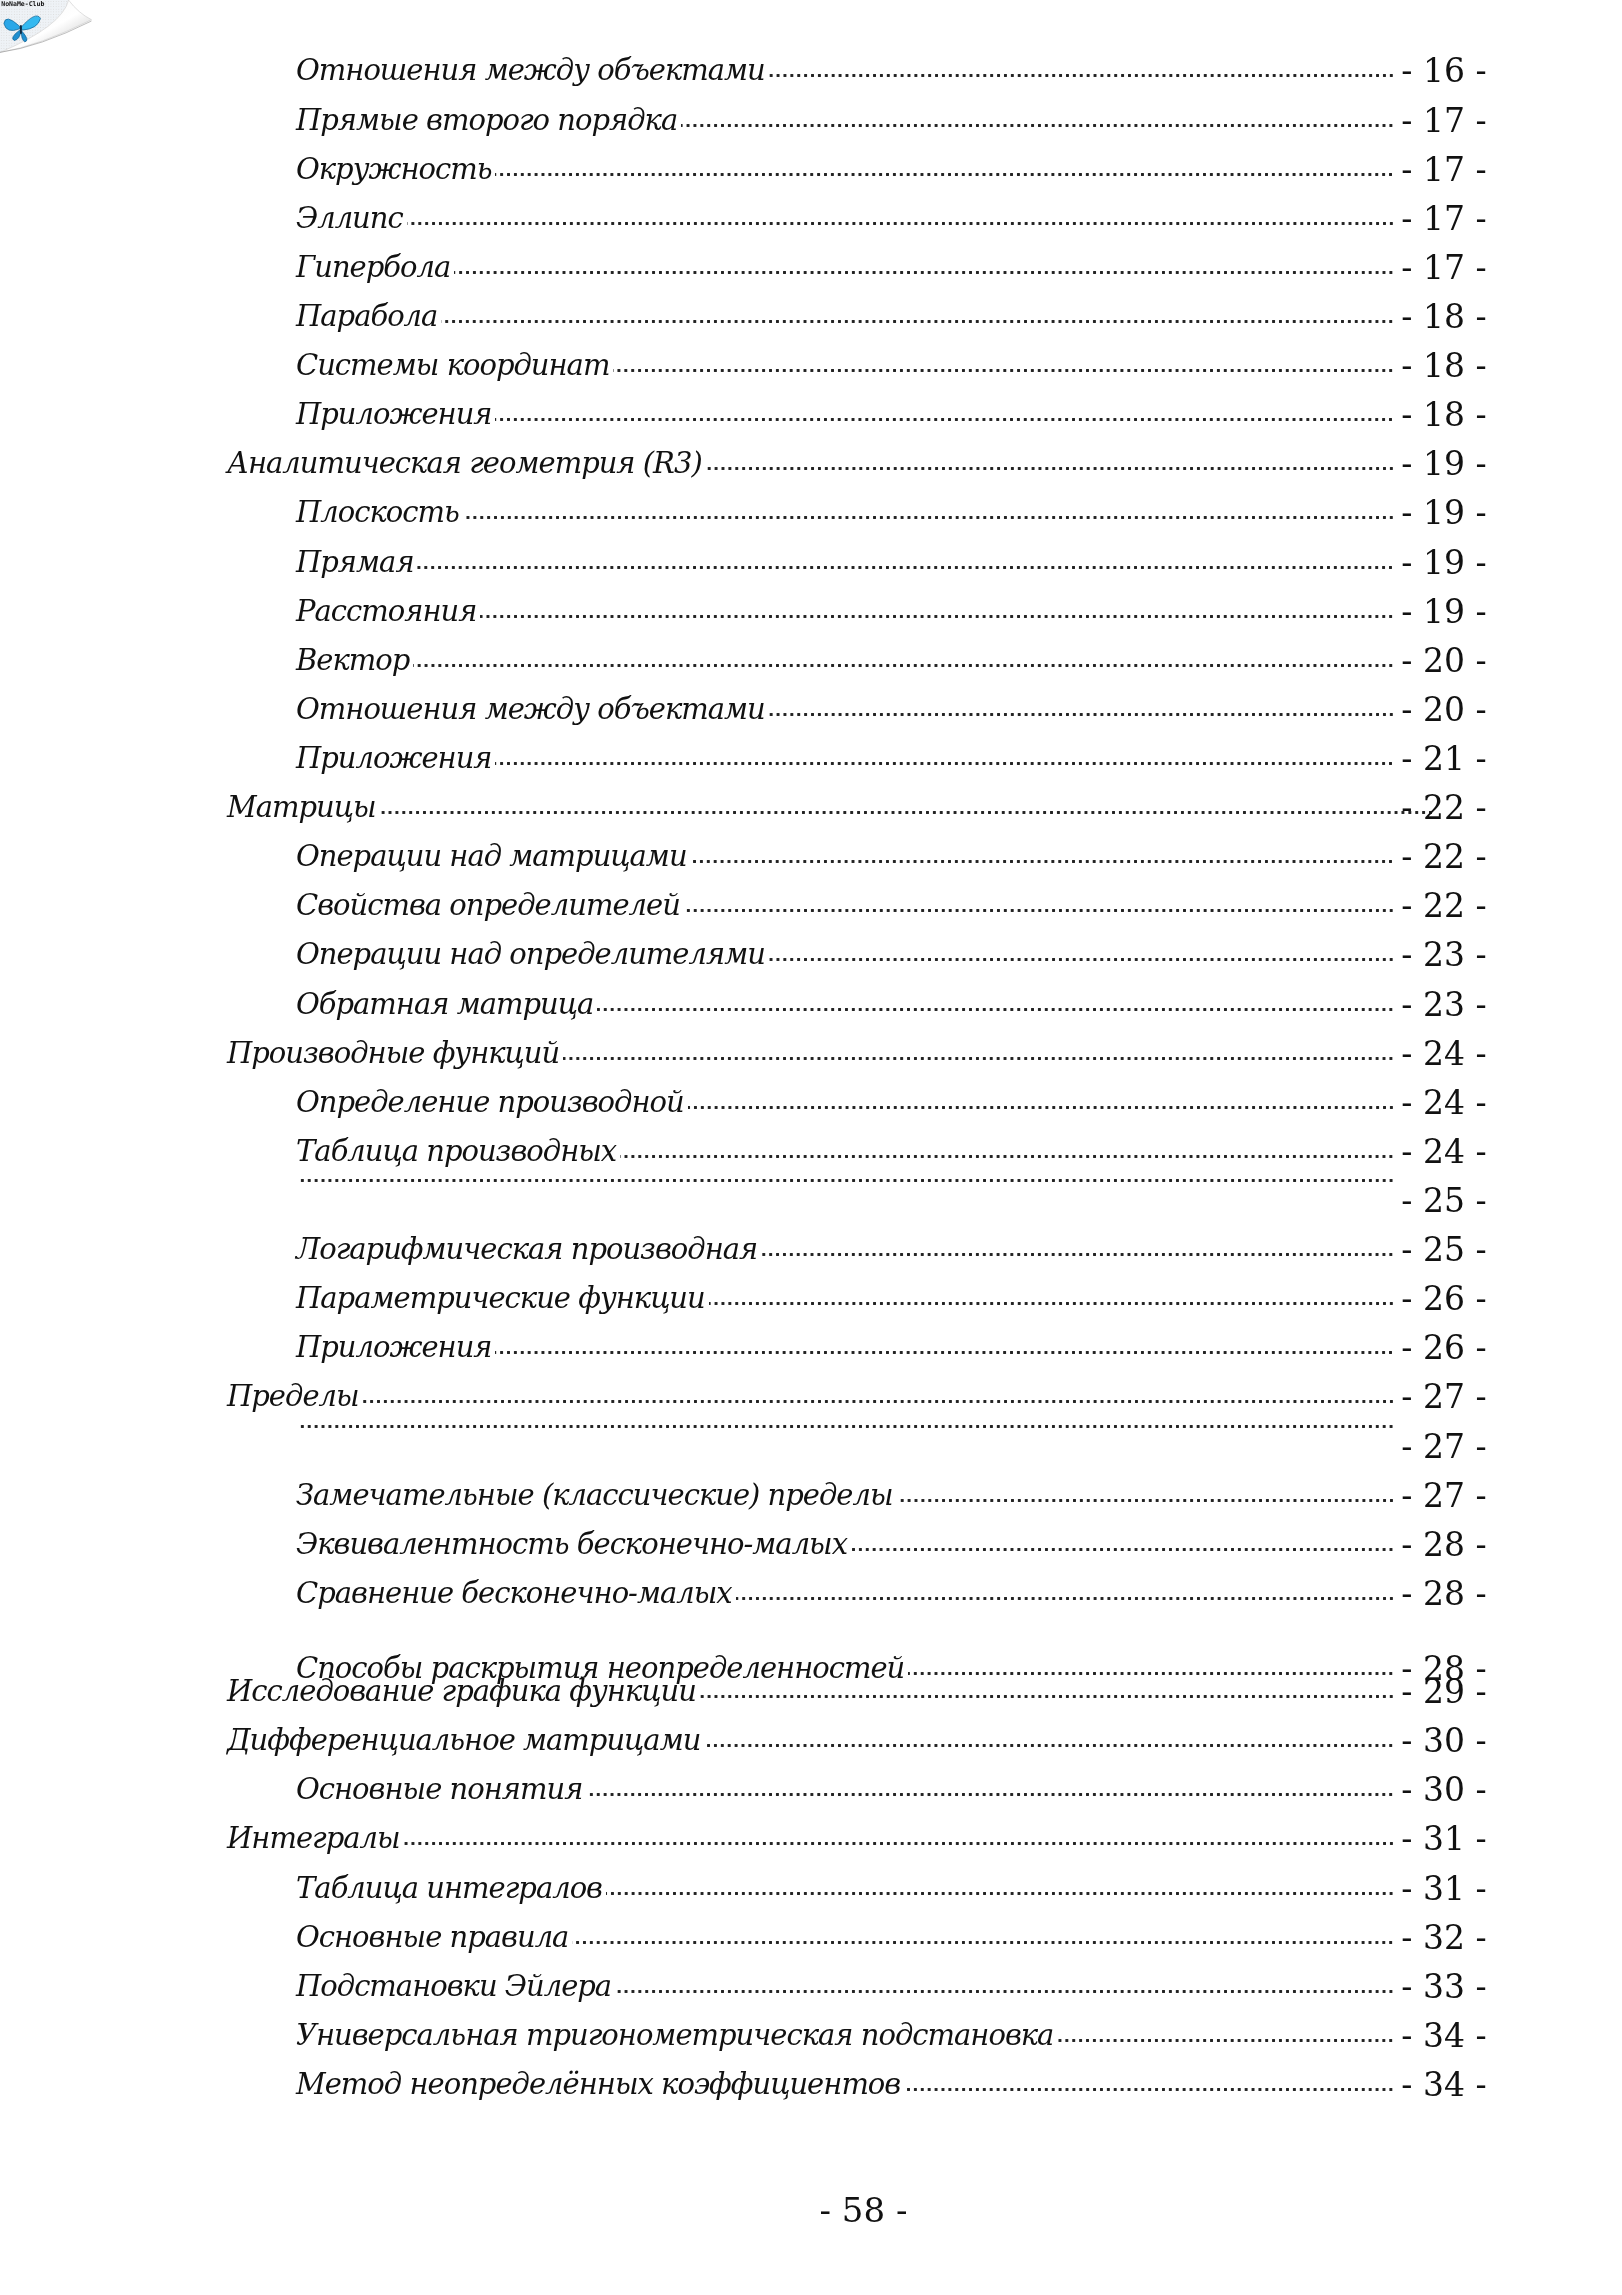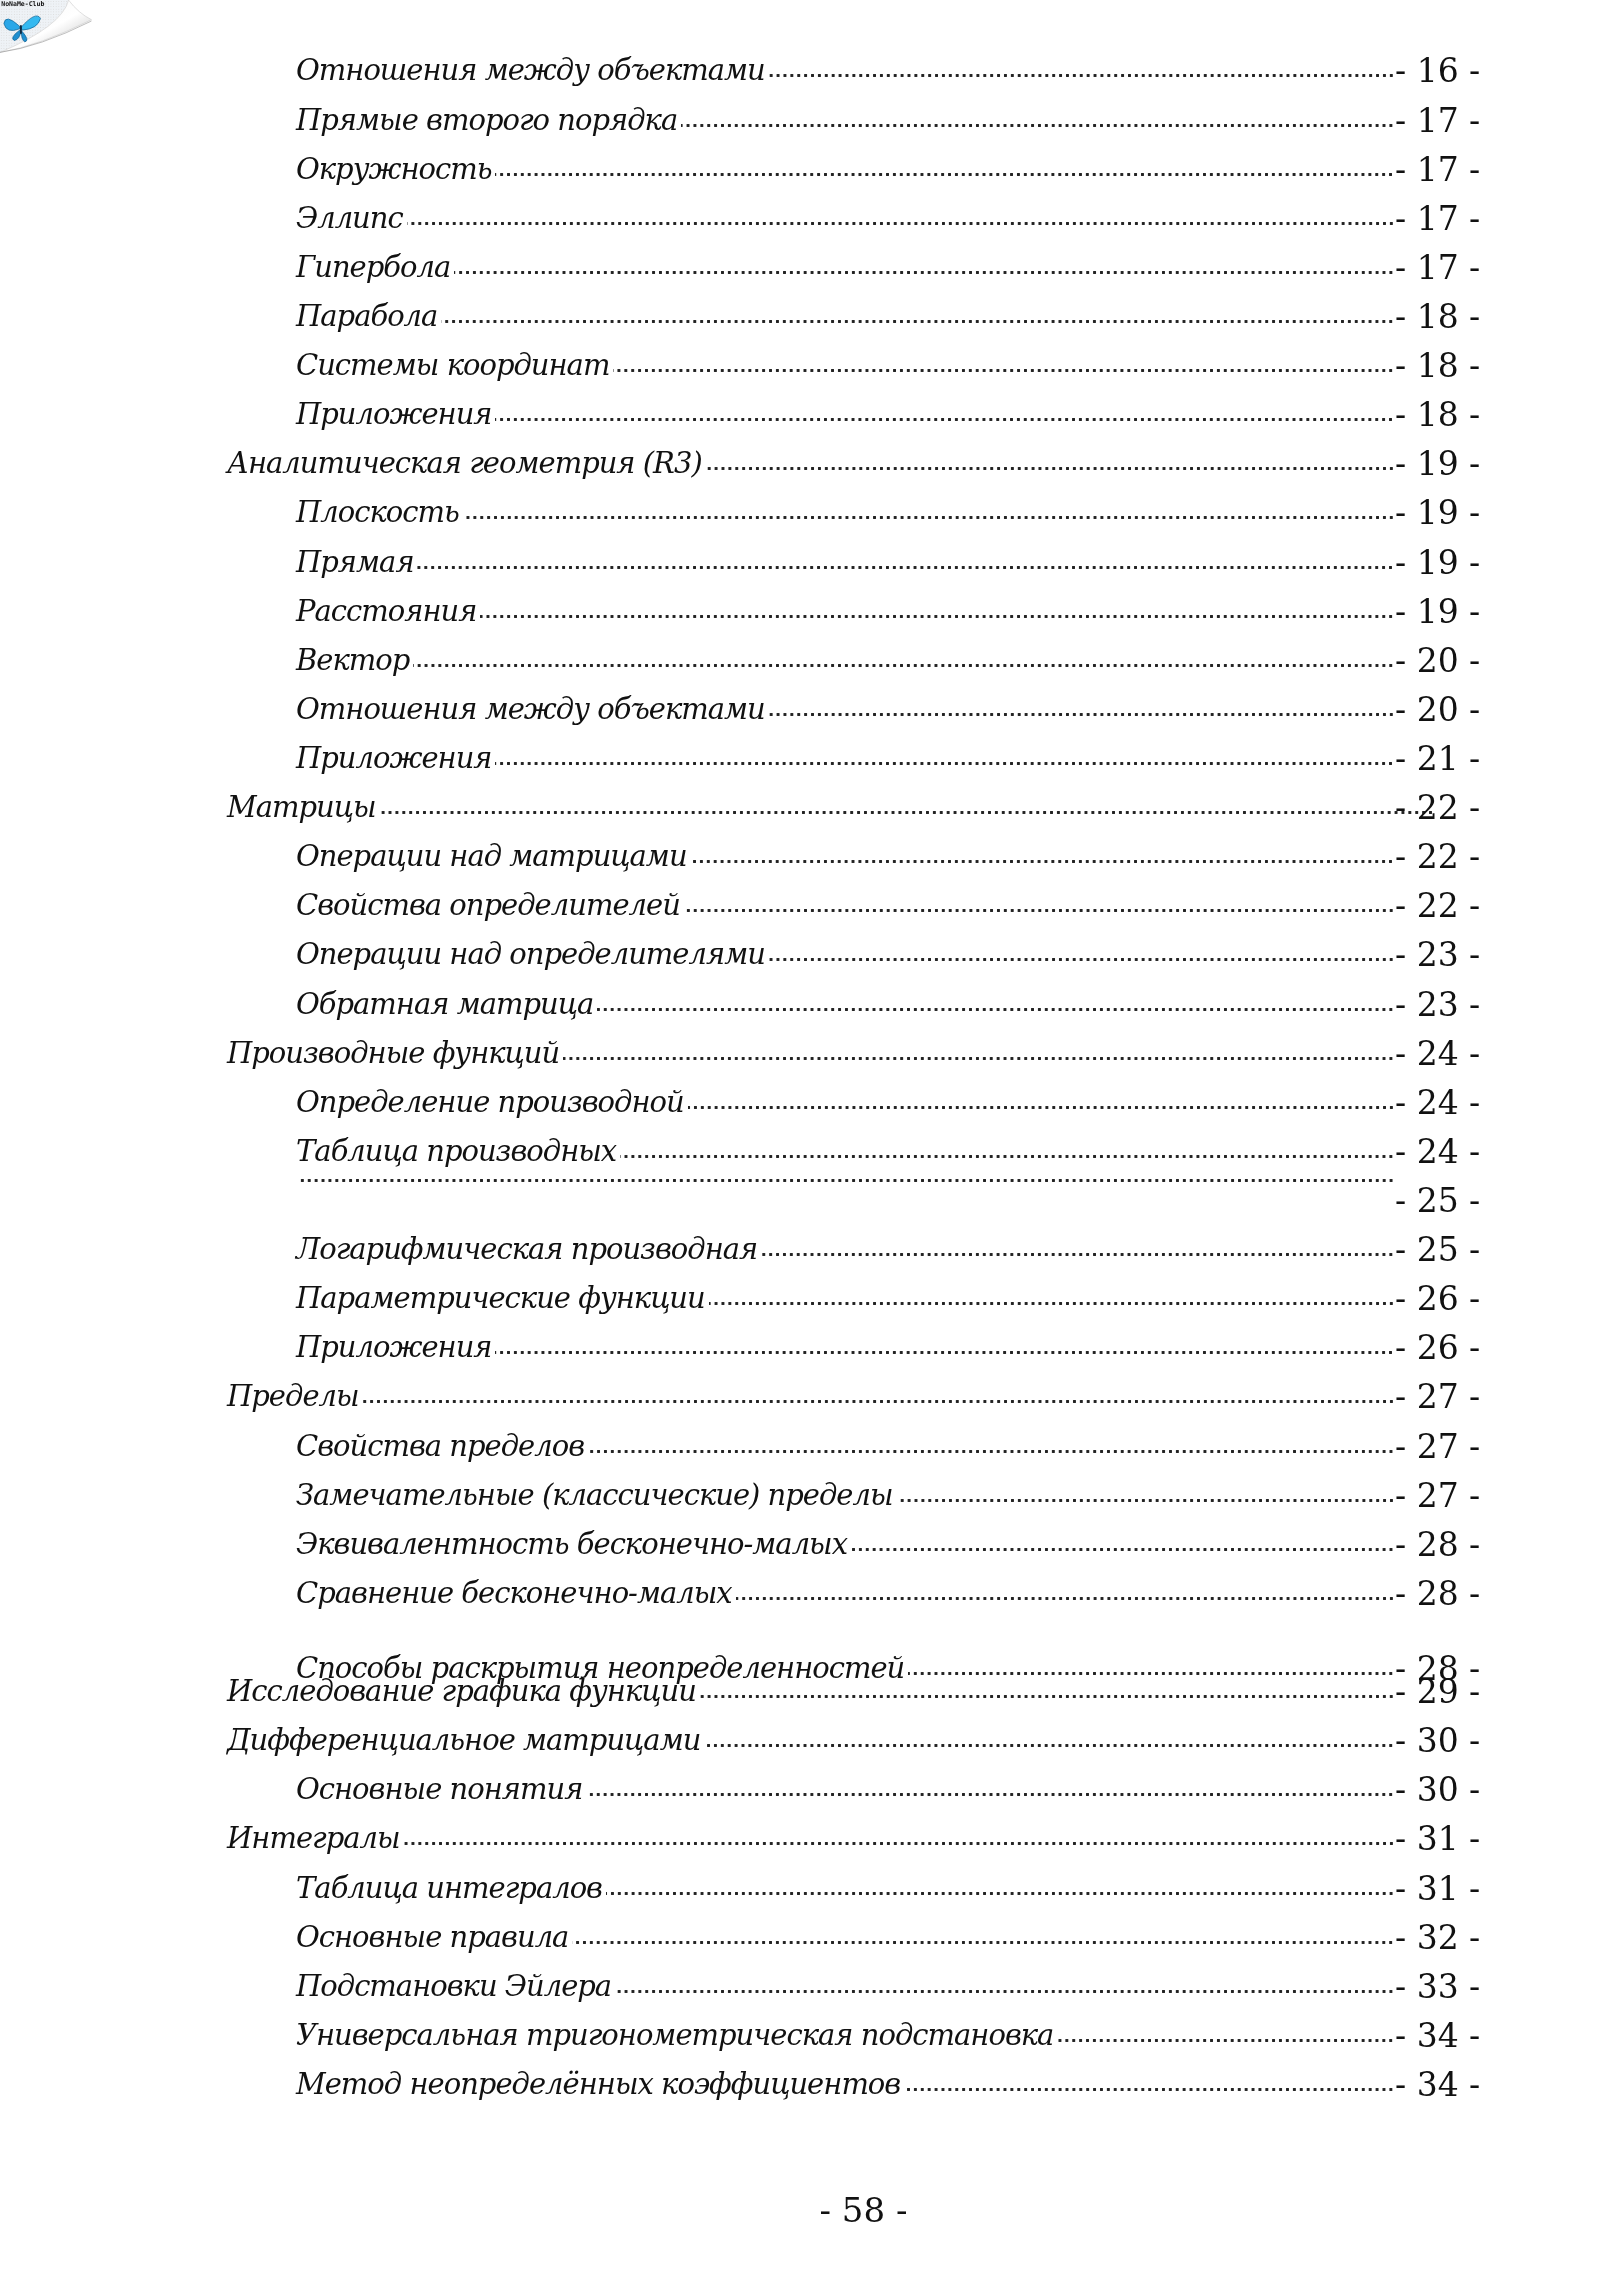--- a/index.html
+++ b/index.html
@@ -13,21 +13,21 @@
   .entry { position:absolute; bottom:0; right:225px; display:flex; align-items:baseline;
            height:49px; }
   .row.l1 .entry { left:227px; }
   .row.l2 .entry { left:296px; }
   .title { font-style:italic; font-size:29px; line-height:49px; white-space:nowrap;
            letter-spacing:-1px; transform-origin:left bottom; }
   .leader { flex:1; margin:0 2.6px 0 3.9px; height:9.2px; align-self:baseline;
             background-image:radial-gradient(circle, #222 1.4px, transparent 1.7px);
             background-size:6.9px 9.2px; background-repeat:repeat-x; background-position:right center; }
   .pagenum { position:absolute; left:1395px; width:98px; font-size:33px; line-height:49px;
-             bottom:0; white-space:nowrap; font-style:normal; letter-spacing:0; text-align:left; }
+             bottom:0; white-space:nowrap; font-style:normal; letter-spacing:0; text-align:center; }
   .footer { position:absolute; left:772px; width:183px; top:2186px; text-align:center;
             font-size:34px; line-height:49px; }
 </style>
 </head>
 <body>
 
 <div class="logo">
   <svg width="98" height="59" viewBox="0 0 150 90">
     <defs>
       <linearGradient id="curl" x1="0" y1="0" x2="1" y2="1">
@@ -245,21 +245,20 @@
     </div>
     <div class="row l1" style="top: 1372px;">
       <div class="entry">
         <span class="title">Пределы</span>
         <span class="leader"></span>
       </div>
       <span class="pagenum">- 27 -</span>
     </div>
     <div class="row l2" style="top: 1422px;">
       <div class="entry">
-        <span class="title">Свойства пределов</span>
         <span class="leader"></span>
       </div>
       <span class="pagenum">- 27 -</span>
     </div>
     <div class="row l2" style="top: 1471px;">
       <div class="entry">
         <span class="title">Замечательные (классические) пределы</span>
         <span class="leader"></span>
       </div>
       <span class="pagenum">- 27 -</span>

